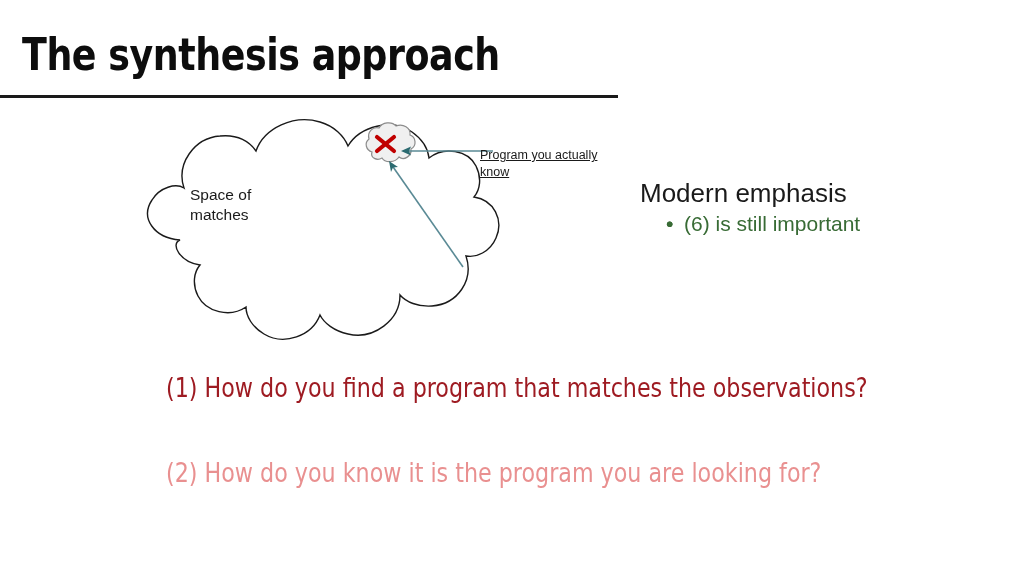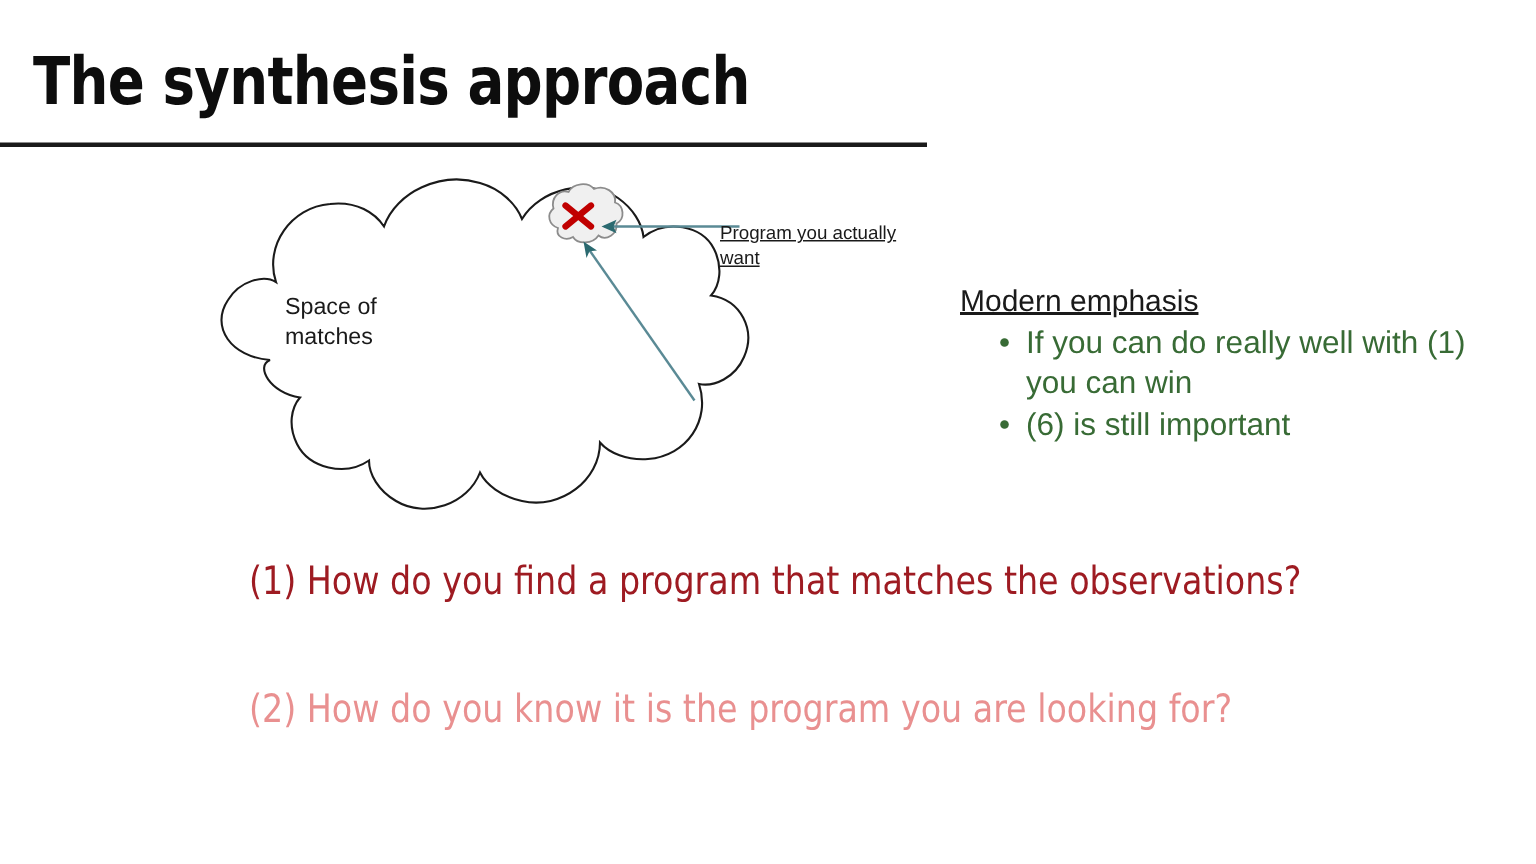--- a/index.html
+++ b/index.html
@@ -54,21 +54,21 @@
     top: 104px;
     width: 400px;
     height: 262px;
   }
   #diagram svg { display: block; }
 
   
   #space-of-programs {
     position: absolute;
     left: 190px;
-    top: 195px;
+    top: 185px;
     width: 130px;
     font-size: 15.5px;
     line-height: 1.32;
     color: #1a1a1a;
   }
 
   
   .callout {
     position: absolute;
     font-size: 12.5px;
@@ -88,26 +88,25 @@
   }
 
   
   #right-col {
     position: absolute;
     left: 640px;
     top: 178px;
     width: 372px;
   }
   #modern-emphasis-heading {
-    font-size: 20px;
+    font-size: 26px;
     line-height: 1.18;
     color: #1a1a1a;
-    margin: 12px 0 1px 0;
+    margin: 0 0 1px 0;
     font-weight: normal;
-    text-decoration: underline;
   }
   #emphasis-list {
     list-style: none;
     margin: 0;
     padding: 0 0 0 26px;
   }
   #emphasis-list li {
     position: relative;
     font-size: 21px;
     line-height: 1.30;
@@ -214,30 +213,29 @@
     </svg>
   </div>
 
   <div id="space-of-programs">
     <div>Space of</div>
     <div>matches</div>
   </div>
 
   <div class="callout" id="callout-want">
     <div>Program you actually</div>
-    <div>want</div>
+    <div>know</div>
   </div>
 
 
   <div id="right-col">
     <div id="modern-emphasis-heading">Modern emphasis</div>
     <ul id="emphasis-list">
       <li>
         <span class="bullet-dot">•</span>
-        <span>If you can do really well with (1) you can win</span>
       </li>
       <li>
         <span class="bullet-dot">•</span>
         <span>(6) is still important</span>
       </li>
     </ul>
   </div>
 
   <div class="question-line" id="question-1">(1) How do you find a program that matches the observations?</div>
 

